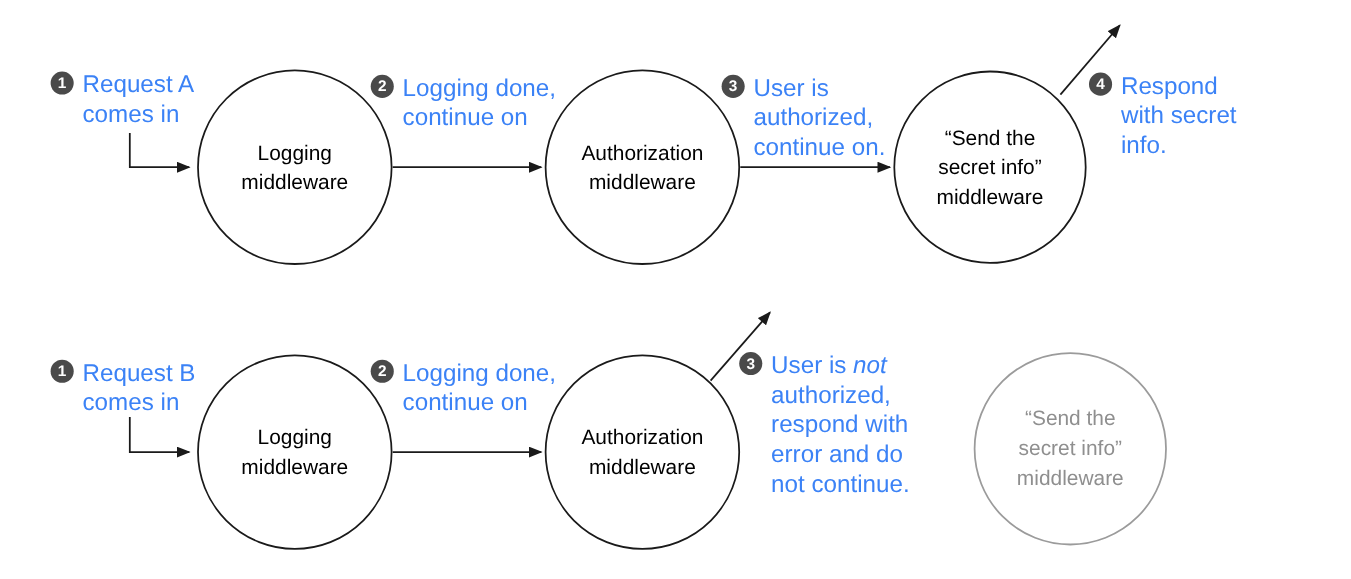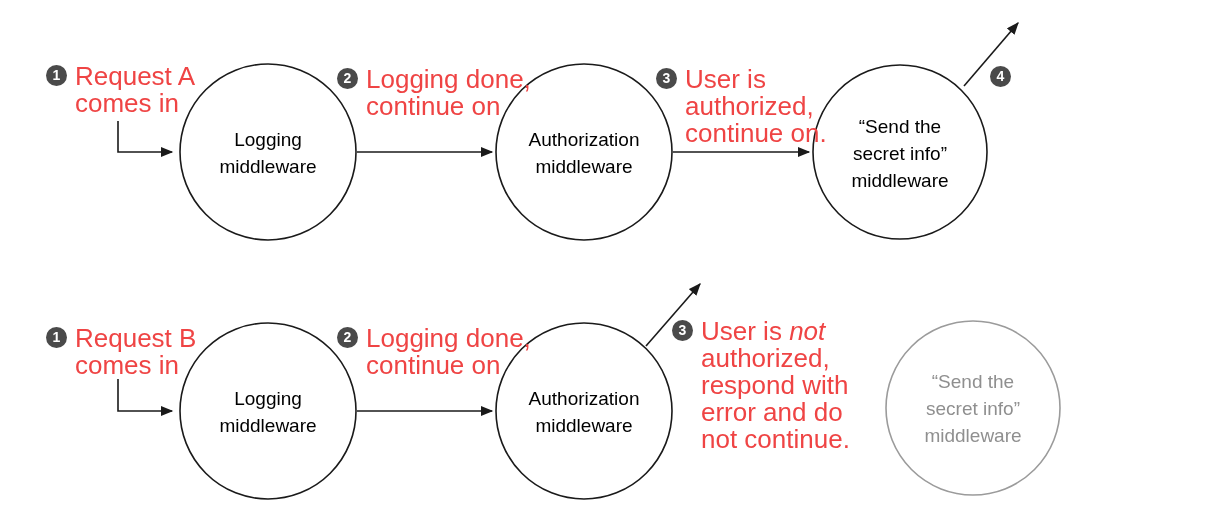--- a/index.html
+++ b/index.html
@@ -40,24 +40,24 @@
     margin-top: 2px;
     border-radius: 50%;
     background: #4a4a4a;
     color: #ffffff;
     font-size: 14px;
     font-weight: bold;
     line-height: 21px;
     text-align: center;
   }
   .annot-text {
-    font-size: 26px;
+    font-size: 22px;
     line-height: 27px;
     white-space: pre-line;
-    color: #ef4444;
+    color: #3b82f6;
   }
   .circle-label {
     position: absolute;
     transform: translate(-50%, -50%);
     text-align: center;
     font-size: 19px;
     line-height: 27px;
     white-space: pre-line;
     color: #000000;
   }
@@ -119,20 +119,23 @@
 continue on</span>
   </div>
   <div class="annot" style="left:656px; top:66px;">
     <span class="badge">3</span>
     <span class="annot-text">User is
 authorized,
 continue on.</span>
   </div>
   <div class="annot" style="left:990px; top:64px;">
     <span class="badge">4</span>
+    <span class="annot-text">Respond
+with secret
+info.</span>
   </div>
 
   <div class="annot" style="left:46px; top:325px;">
     <span class="badge">1</span>
     <span class="annot-text">Request B
 comes in</span>
   </div>
   <div class="annot" style="left:337px; top:325px;">
     <span class="badge">2</span>
     <span class="annot-text">Logging done,

